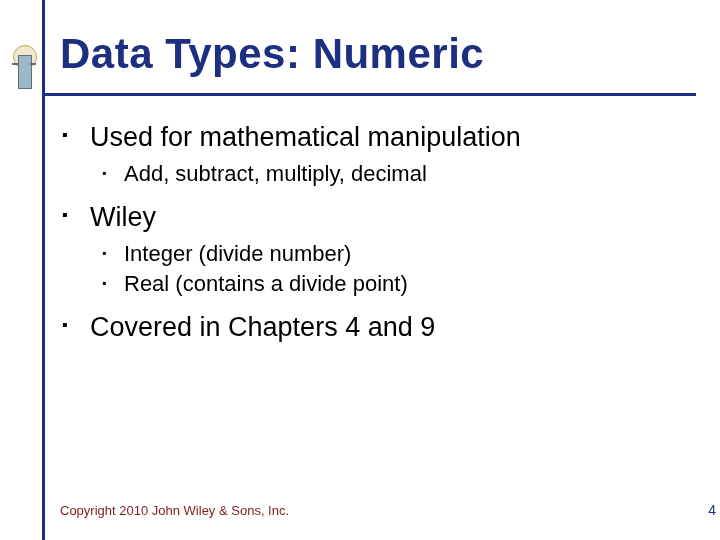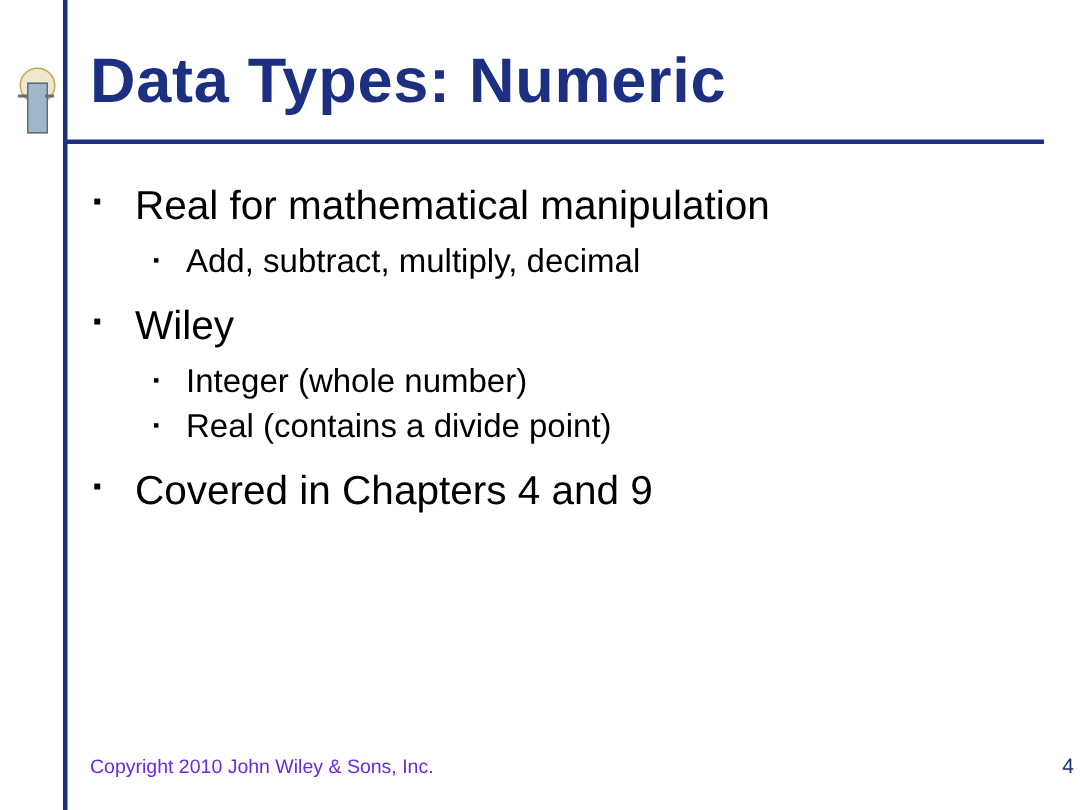--- a/index.html
+++ b/index.html
@@ -111,21 +111,21 @@
     font-size: 12px;
     line-height: 26px;
     text-align: left;
   }
   .b2 .t { flex: 1; line-height: 28px; }
   .footer-left {
     position: absolute;
     left: 60px;
     bottom: 22px;
     font-size: 13px;
-    color: #6d28d9;
+    color: #7f1d1d;
   }
   .footer-right {
     position: absolute;
     right: 30px;
     bottom: 22px;
     font-size: 14px;
     color: #1d2f80;
   }
 </style>
 </head>
@@ -142,37 +142,37 @@
     <div class="arm r"></div>
   </div>
 
   <div class="title">Data Types: Numeric</div>
   <div class="hr"></div>
 
   <div class="content">
 
     <div class="b1">
       <span class="m">▪</span>
-      <span class="t">Real for mathematical manipulation</span>
+      <span class="t">Used for mathematical manipulation</span>
     </div>
     <div class="b2group">
       <div class="b2">
         <span class="m">▪</span>
         <span class="t">Add, subtract, multiply, decimal</span>
       </div>
     </div>
 
     <div class="b1">
       <span class="m">▪</span>
       <span class="t">Wiley</span>
     </div>
     <div class="b2group">
       <div class="b2">
         <span class="m">▪</span>
-        <span class="t">Integer (whole number)</span>
+        <span class="t">Integer (divide number)</span>
       </div>
       <div class="b2">
         <span class="m">▪</span>
         <span class="t">Real (contains a divide point)</span>
       </div>
     </div>
 
     <div class="b1">
       <span class="m">▪</span>
       <span class="t">Covered in Chapters 4 and 9</span>

